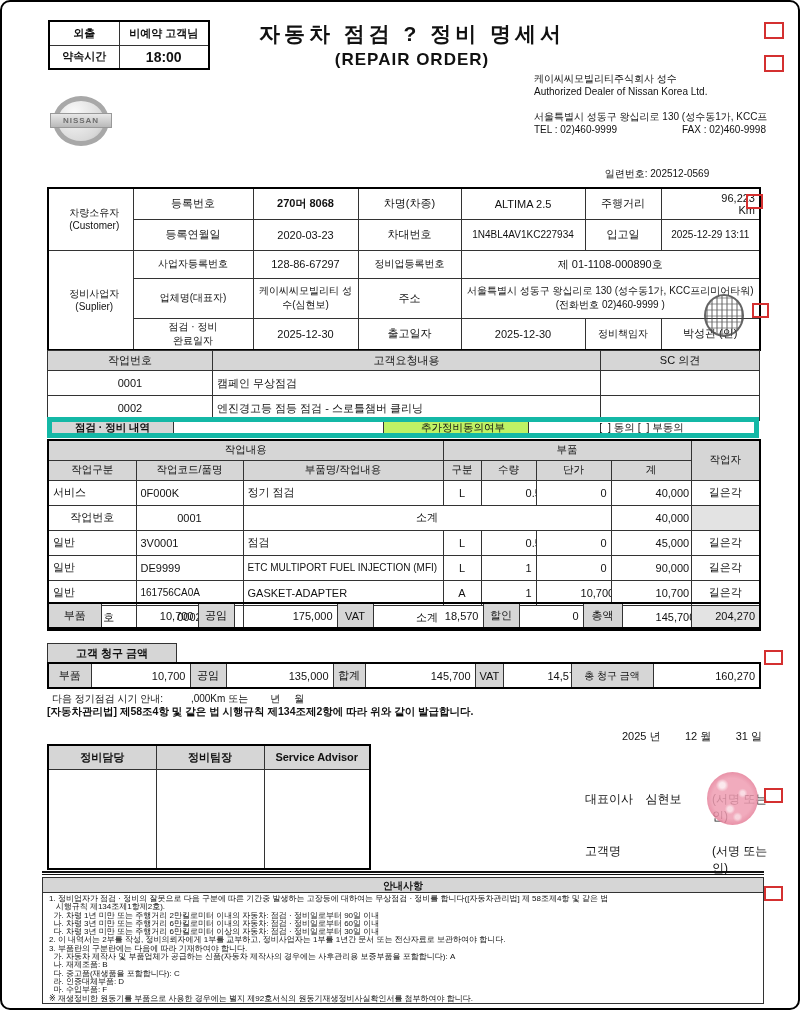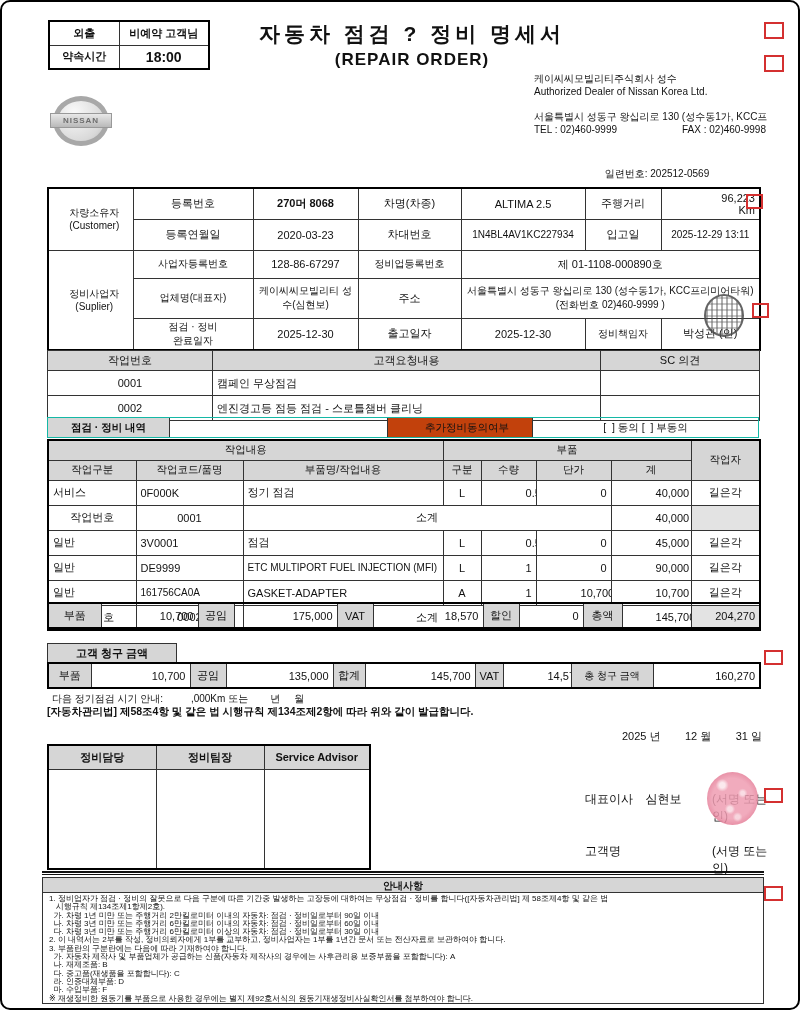--- a/index.html
+++ b/index.html
@@ -41,25 +41,25 @@
 
   .serial { left:540px; top:165px; width:230px; font-size:10px; text-align:center; }
 
   
   .grid { width:712px; border:2px solid #000; }
   .vlabel { font-size:10px; text-align:center; line-height:13px;padding-left:11px; }
   .req td { height:25px; }
   .req-head td { height:20px; }
 
   
-  .secbar { left:45px; top:415px; width:712px; height:21px; display:flex; border:1px solid #14b8a6; font-size:10.5px; }
+  .secbar { left:45px; top:415px; width:712px; height:21px; display:flex; border:5px solid #14b8a6; font-size:10.5px; }
   .secbar > div { display:flex; align-items:center; justify-content:center; }
   .sec-tab { width:122px; background:#d6d6d6; border-right:1px solid #333; font-weight:bold; }
   .sec-space { flex:1; }
-  .sec-consent { width:146px; background:#c2410c; border-left:1px solid #333; border-right:1px solid #333;padding-left:14px; }
+  .sec-consent { width:146px; background:#bef264; border-left:1px solid #333; border-right:1px solid #333;padding-left:14px; }
   .sec-opts { width:225px; white-space:pre; }
 
   .work td { height:25px;margin-left:20px; }
   .work .hd td { height:20px; font-size:10.5px; }
 
   .bill-tab { left:45px; top:641px; width:130px; height:20px; border:1.5px solid #333; background:#d6d6d6;
               display:flex; align-items:center; justify-content:center; font-size:11px; font-weight:bold; }
   .note1 { left:50px; top:690px; font-size:10px; white-space:pre; }
   .note2 { left:45px; top:703px; font-size:10.5px; font-weight:bold; }
 

